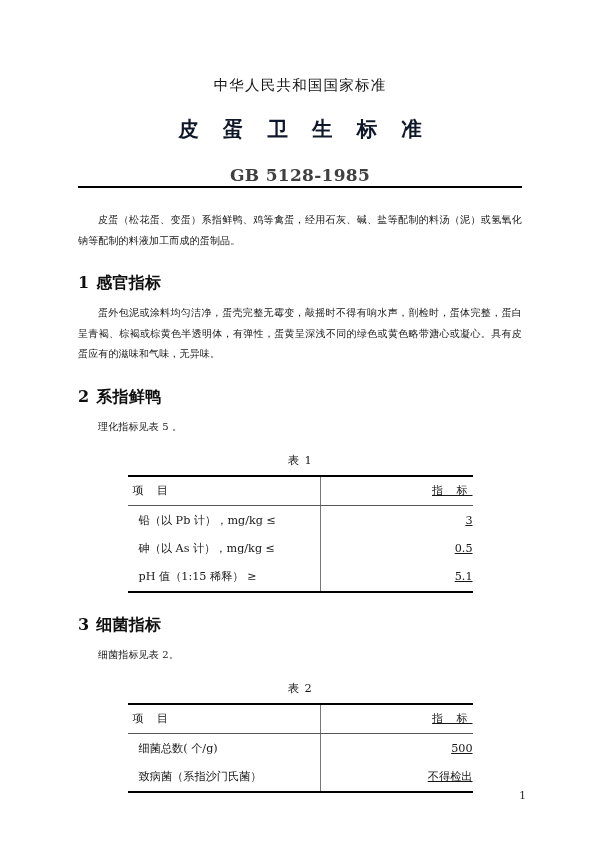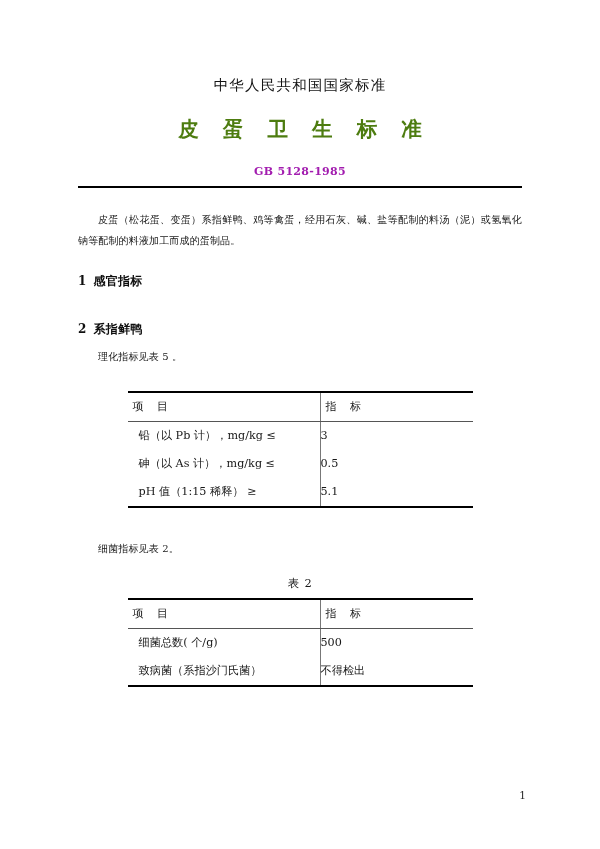--- a/index.html
+++ b/index.html
@@ -36,29 +36,29 @@
     font-family: "DejaVu Serif", "Liberation Serif", serif;
     color: #141414;
   }
   .doc-title {
     margin-top: 20px;
     font-size: 20.5px;
     font-weight: bold;
     letter-spacing: 8.5px;
     text-indent: 8.5px;
     font-family: "DejaVu Sans", "Liberation Sans", sans-serif;
-    color: #4d7c0f;
+    color: #0f172a;
   }
   .doc-code {
     margin-top: 22px;
-    font-size: 11px;
+    font-size: 17px;
     font-weight: bold;
     letter-spacing: 0.3px;
     font-family: "DejaVu Serif", "Liberation Serif", serif;
-    color: #a21caf;
+    color: #404040;
   }
 
   .rule {
     position: absolute;
     left: 78px;
     top: 186px;
     width: 444px;
     height: 0;
     border-top: 2.2px solid #000;
   }
@@ -73,21 +73,21 @@
   p.para {
     margin: 0;
     font-size: 10px;
     line-height: 20.5px;
     text-align: justify;
     text-indent: 2em;
     letter-spacing: 0.15px;
     color: #181818;
   }
   .sec-head {
-    font-size: 12px;
+    font-size: 16px;
     font-weight: bold;
     font-family: "DejaVu Sans", "Liberation Sans", sans-serif;
     letter-spacing: 0.2px;
     color: #0f0f0f;
   }
   .sec-head .num {
     margin-right: 7px;
     font-family: "DejaVu Serif", "Liberation Serif", serif;
   }
   .gap-intro  { height: 12px; }
@@ -133,21 +133,22 @@
     border-bottom: 2.2px solid #000;
     padding-bottom: 7px;
   }
   table.std .col-item {
     width: 181px;
     text-align: left;
     padding-left: 11px;
     border-right: 1.1px solid #777;
   }
   table.std .col-val {
-    text-align: left;
+    text-align: right;
+    text-decoration: underline;
   }
   table.std thead th.col-item { padding-left: 0; }
 
   
   .page-no {
     position: absolute;
     right: 74px;
     top: 789px;
     font-size: 10.5px;
     color: #2a2a2a;
@@ -169,29 +170,33 @@
   <div class="content">
 
     <div class="gap-intro"></div>
     <p class="para">皮蛋（松花蛋、变蛋）系指鲜鸭、鸡等禽蛋，经用石灰、碱、盐等配制的料汤（泥）或氢氧化钠等配制的料液加工而成的蛋制品。</p>
 
     <div class="gap-before-sec"></div>
     <div class="sec-head">
       <span class="num">1</span><span>感官指标</span>
     </div>
     <div class="gap-after-head"></div>
+    <p class="para">蛋外包泥或涂料均匀洁净，蛋壳完整无霉变，敲摇时不得有响水声，剖检时，蛋体完整，蛋白呈青褐、棕褐或棕黄色半透明体，有弹性，蛋黄呈深浅不同的绿色或黄色略带溏心或凝心。具有皮蛋应有的滋味和气味，无异味。</p>
 
     <div class="gap-before-sec"></div>
     <div class="sec-head">
       <span class="num">2</span><span>系指鲜鸭</span>
     </div>
     <div class="gap-after-head"></div>
     <p class="para">理化指标见表 5 。</p>
 
     <div class="gap-before-cap"></div>
+    <div class="tbl-caption">
+      <span>表</span><span class="cap-no">1</span>
+    </div>
 
     <div class="tbl-wrap">
       <table class="std">
         <thead>
           <tr>
             <th class="col-item">项 目</th>
             <th class="col-val">指 标</th>
           </tr>
         </thead>
         <tbody>
@@ -205,20 +210,23 @@
           </tr>
           <tr>
             <td class="col-item">pH 值（1:15 稀释） ≥</td>
             <td class="col-val">5.1</td>
           </tr>
         </tbody>
       </table>
     </div>
 
     <div class="gap-before-sec"></div>
+    <div class="sec-head">
+      <span class="num">3</span><span>细菌指标</span>
+    </div>
     <div class="gap-after-head"></div>
     <p class="para">细菌指标见表 2。</p>
 
     <div class="gap-before-cap"></div>
     <div class="tbl-caption">
       <span>表</span><span class="cap-no">2</span>
     </div>
 
     <div class="tbl-wrap">
       <table class="std">

